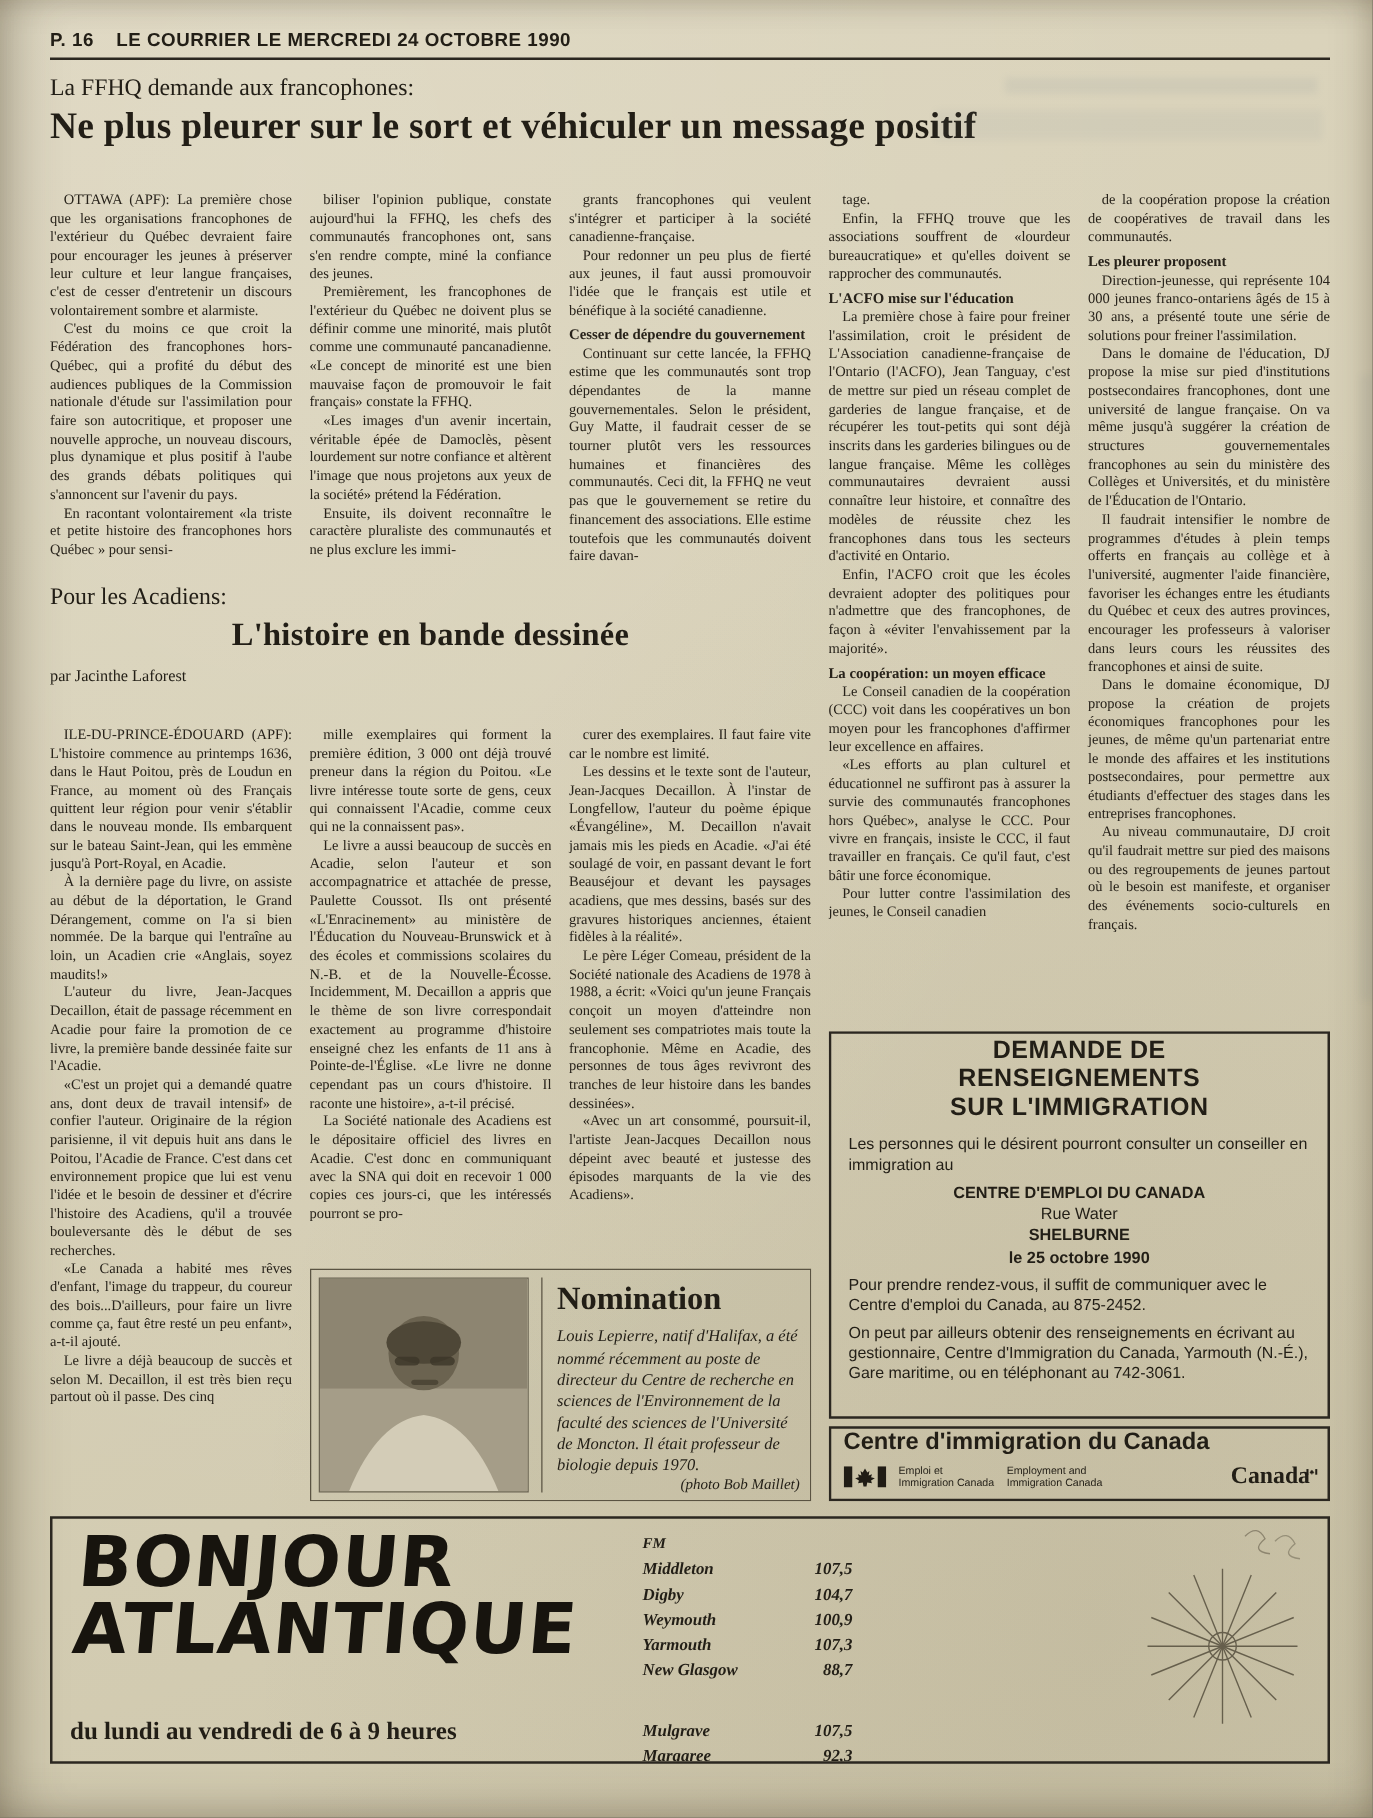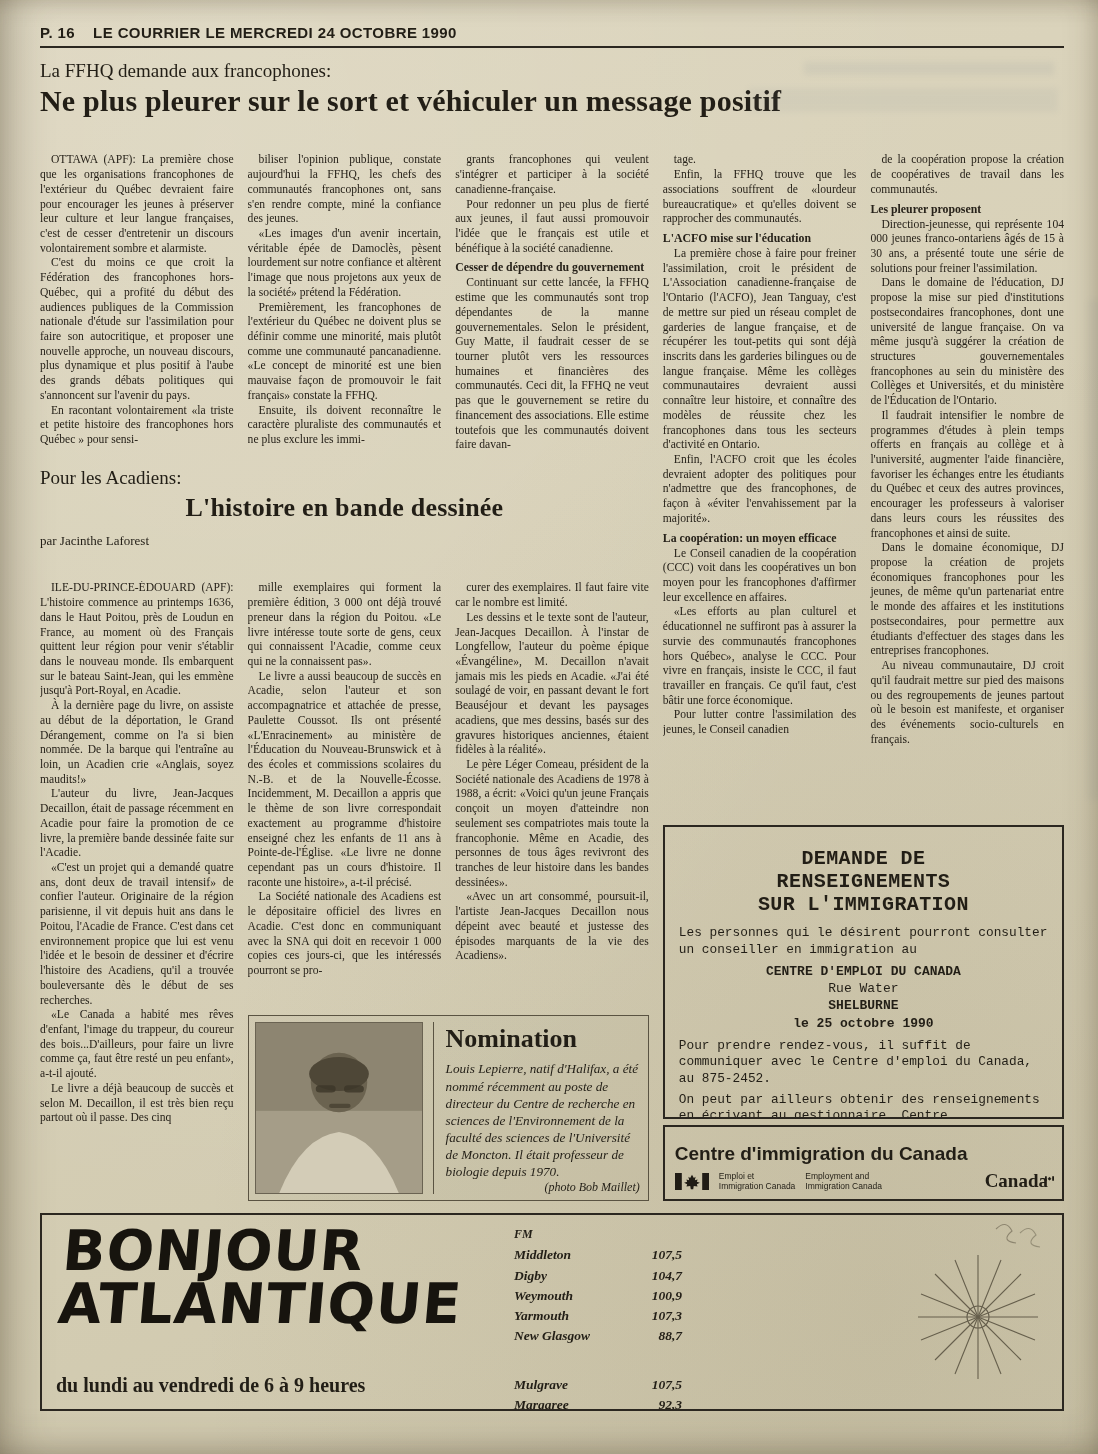--- a/index.html
+++ b/index.html
@@ -56,28 +56,28 @@
     padding:6px; background:rgba(0,0,0,.02); overflow:hidden; }
   .nom-photo{ width:168px; min-width:168px; border:1px solid #6a6352; overflow:hidden; }
   .nom-photo svg{ display:block; width:100%; height:100%; }
   .nom-text{ border-left:1px solid #5a5342; padding:2px 2px 2px 12px; display:flex;
     flex-direction:column; min-width:0; }
   .nom-h{ font-size:26px; font-weight:bold; margin-bottom:6px; }
   .nom-body{ font-style:italic; font-size:13.2px; line-height:1.3; }
   .nom-credit{ font-style:italic; font-size:12px; text-align:right; margin-top:auto; }
 
   
-  .immig-main{ border:2px solid #2b2720; padding:20px 14px 8px;
-    font-family:Liberation Mono, monospace; flex:1; overflow:hidden; }
+  .immig-main{ border:2px solid #2b2720; padding:2px 14px 8px;
+    font-family:Liberation Sans, sans-serif; flex:1; overflow:hidden; }
   .immig-title{ text-align:center; font-weight:bold; font-size:20px; line-height:1.15;
     letter-spacing:.4px; margin-bottom:9px; }
   .immig-main p{ font-size:12.8px; line-height:1.28; margin:5px 0; }
   .immig-center{ text-align:center; font-size:13px; line-height:1.32; margin:4px 0 6px; }
   .immig-center .b{ font-weight:bold; }
-  .immig-strip{ border:2px solid #2b2720; padding:16px 10px 7px;
+  .immig-strip{ border:2px solid #2b2720; padding:0 10px 7px;
     font-family:"Liberation Sans", sans-serif; }
   .strip-title{ font-weight:bold; font-size:19px; margin-bottom:5px; }
   .strip-row{ display:flex; align-items:center; gap:10px; }
   .flag-icon svg{ display:block; }
   .dept{ font-size:8.5px; line-height:1.2; white-space:pre-line; }
   .wordmark{ margin-left:auto; font-family:"Liberation Serif", serif; font-weight:bold;
     font-size:19px; position:relative; padding-right:4px; }
   .wordmark .mini-flag{ position:absolute; top:-6px; right:-2px; }
 
   
@@ -117,22 +117,22 @@
 
   <div class="content-grid">
 
     <div class="col a1c1">
         <p>OTTAWA (APF): La première chose que les organisations francophones de l'extérieur du Québec devraient faire pour encourager les jeunes à préserver leur culture et leur langue françaises, c'est de cesser d'entretenir un discours volontairement sombre et alarmiste.</p>
         <p>C'est du moins ce que croit la Fédération des francophones hors-Québec, qui a profité du début des audiences publiques de la Commission nationale d'étude sur l'assimilation pour faire son autocritique, et proposer une nouvelle approche, un nouveau discours, plus dynamique et plus positif à l'aube des grands débats politiques qui s'annoncent sur l'avenir du pays.</p>
         <p>En racontant volontairement «la triste et petite histoire des francophones hors Québec » pour sensi-</p>
       </div>
     <div class="col a1c2">
         <p>biliser l'opinion publique, constate aujourd'hui la FFHQ, les chefs des communautés francophones ont, sans s'en rendre compte, miné la confiance des jeunes.</p>
+        <p>Premièrement, les francophones de l'extérieur du Québec ne doivent plus se définir comme une minorité, mais plutôt comme une communauté pancanadienne. «Le concept de minorité est une bien mauvaise façon de promouvoir le fait français» constate la FFHQ.</p>
         <p>«Les images d'un avenir incertain, véritable épée de Damoclès, pèsent lourdement sur notre confiance et altèrent l'image que nous projetons aux yeux de la société» prétend la Fédération.</p>
-        <p>Premièrement, les francophones de l'extérieur du Québec ne doivent plus se définir comme une minorité, mais plutôt comme une communauté pancanadienne. «Le concept de minorité est une bien mauvaise façon de promouvoir le fait français» constate la FFHQ.</p>
         <p>Ensuite, ils doivent reconnaître le caractère pluraliste des communautés et ne plus exclure les immi-</p>
       </div>
 
     <div class="col a1c3">
       <div>
           <p>grants francophones qui veulent s'intégrer et participer à la société canadienne-française.</p>
           <p>Pour redonner un peu plus de fierté aux jeunes, il faut aussi promouvoir l'idée que le français est utile et bénéfique à la société canadienne.</p>
         </div>
       <h4 class="subhead">Cesser de dépendre du gouvernement</h4>
       <div>

